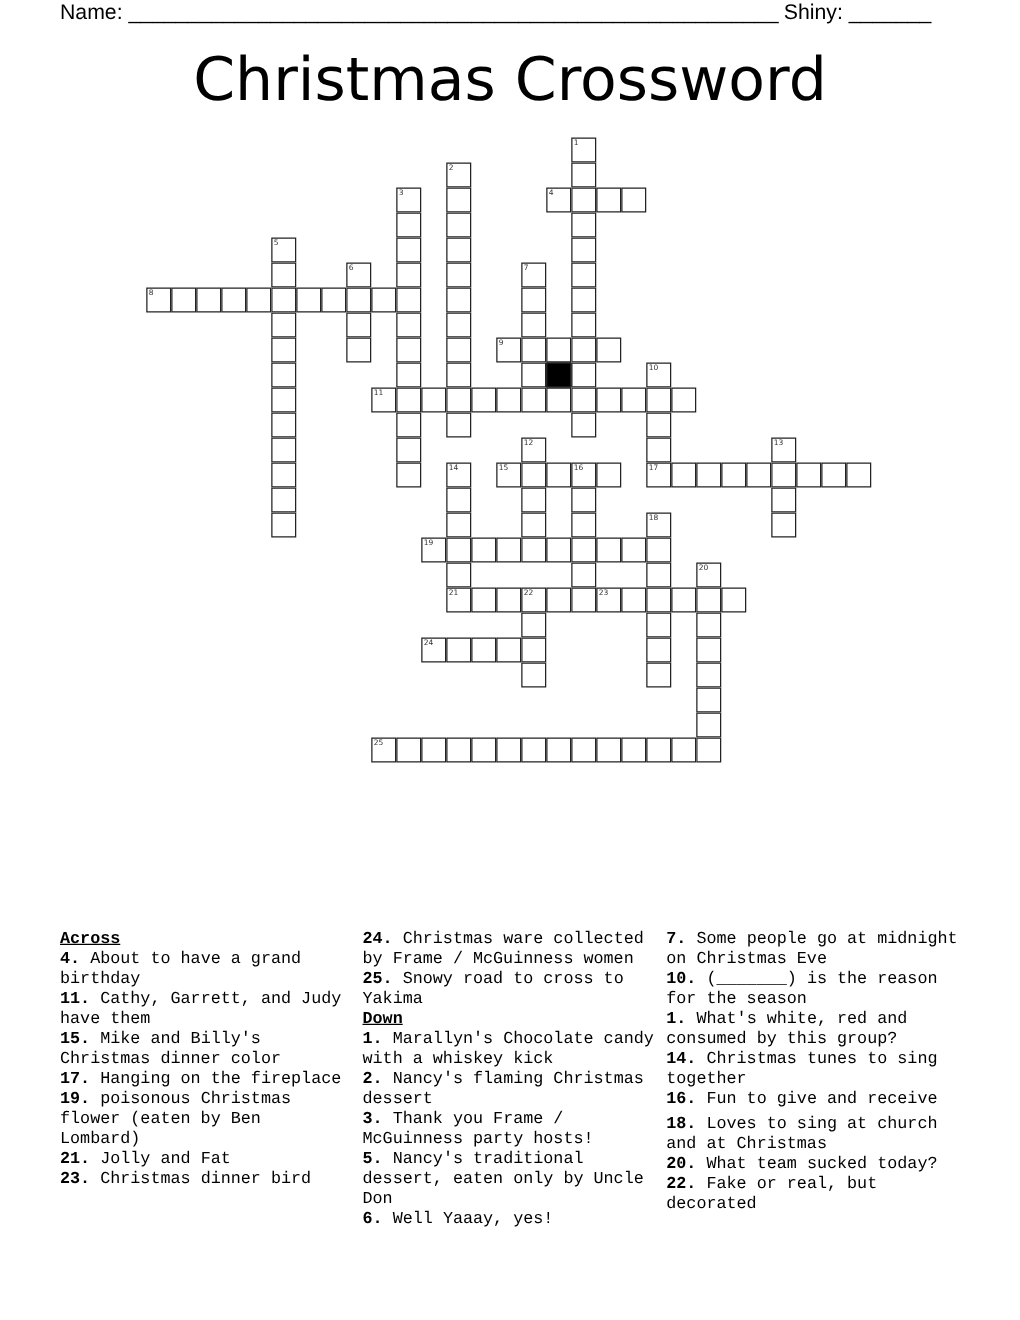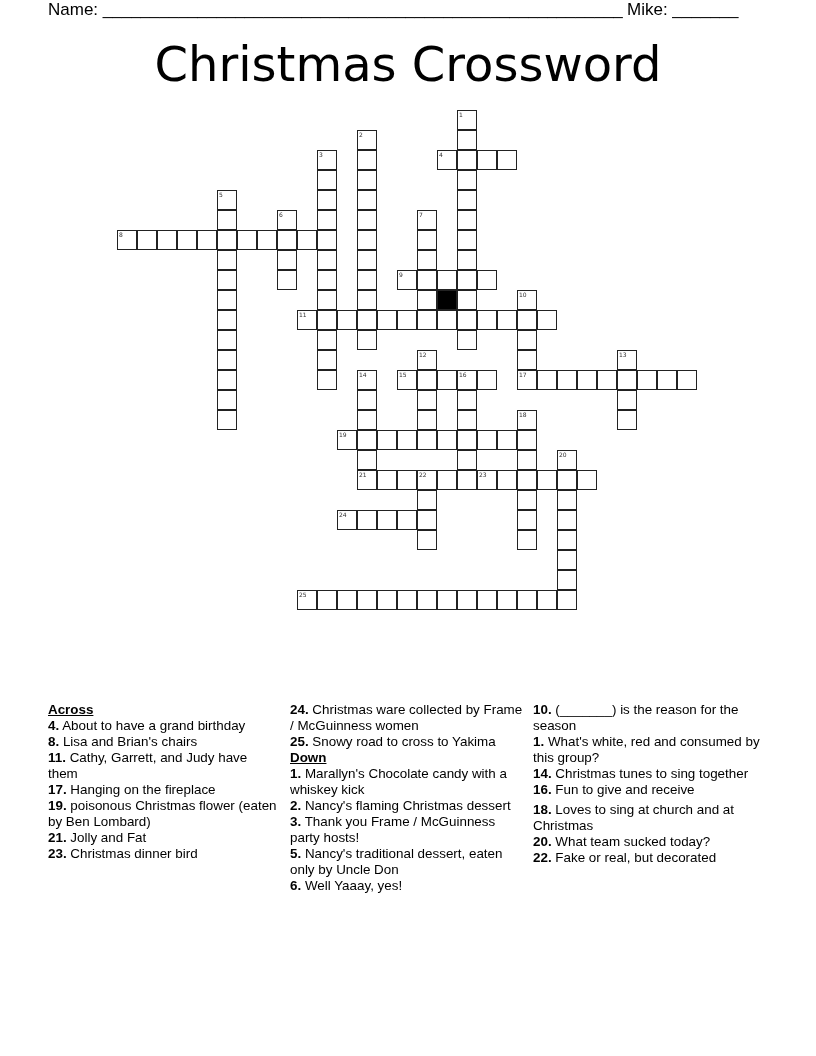--- a/index.html
+++ b/index.html
@@ -4,34 +4,34 @@
 <style>
   html, body { margin: 0; padding: 0; background: #ffffff; }
   body { width: 816px; height: 1056px; position: relative; overflow: hidden; font-family: "DejaVu Sans", sans-serif; color: #000; }
   .header-line { position: absolute; top: 0; left: 48px; font-family: "Liberation Sans", sans-serif; font-size: 17px; line-height: 20px; white-space: pre; }
   .date-line { position: absolute; top: 0; left: 627px; font-family: "Liberation Sans", sans-serif; font-size: 17px; line-height: 20px; white-space: pre; }
   .title { position: absolute; top: 34px; left: 0; width: 816px; text-align: center; font-family: "DejaVu Sans", sans-serif; font-size: 48px; line-height: 60px; letter-spacing: 0px; }
   .grid { position: absolute; left: 0; top: 0; width: 816px; height: 640px; }
   .cell { position: absolute; width: 20px; height: 20px; box-sizing: border-box; border: 1.5px solid #222; background: #fff; }
   .cell.black { background: #000; }
   .cell-num { position: absolute; left: 1px; top: 0px; font-size: 6px; line-height: 7px; font-family: "DejaVu Sans", sans-serif; color: #333; }
-  .clues { position: absolute; top: 702px; font-family: Liberation Sans, sans-serif; font-size: 13.4px; line-height: 16px; }
+  .clues { position: absolute; top: 744px; font-family: Liberation Mono, monospace; font-size: 13.4px; line-height: 16px; }
   .col1 { left: 48px; width: 230px; }
   .col2 { left: 290px; width: 235px; }
   .col3 { left: 533px; width: 240px; }
   .section-head { font-weight: bold; text-decoration: underline; display: block; margin-top: 0px; }
   .clue { display: block; margin-bottom: 0px; }
   .clue-num { font-weight: bold; }
   .gap { height: 4px; }
 </style>
 </head>
 <body>
 
 <div class="header-line">Name: _______________________________________________________</div>
-<div class="date-line">Mike: _______</div>
+<div class="date-line">Shiny: _______</div>
 <div class="title">Christmas Crossword</div>
 
 <div class="grid" id="grid">
     <div class="cell" style="left: 457px; top: 110px;">
       <span class="cell-num">1</span>
     </div>
     <div class="cell" style="left: 457px; top: 130px;"></div>
     <div class="cell" style="left: 457px; top: 150px;"></div>
     <div class="cell" style="left: 457px; top: 170px;"></div>
     <div class="cell" style="left: 457px; top: 190px;"></div>
@@ -241,40 +241,41 @@
     <div class="cell" style="left: 477px; top: 590px;"></div>
     <div class="cell" style="left: 497px; top: 590px;"></div>
     <div class="cell" style="left: 517px; top: 590px;"></div>
     <div class="cell" style="left: 537px; top: 590px;"></div>
     <div class="cell black" style="left: 437px; top: 290px;"></div>
   </div>
 
 <div class="clues col1">
   <span class="section-head">Across</span>
   <span class="clue"><span class="clue-num">4.</span> <span>About to have a grand birthday</span></span>
-  <span class="clue"><span class="clue-num">8.</span> <span>Lisa and Brian's chairs</span></span>
   <span class="clue"><span class="clue-num">11.</span> <span>Cathy, Garrett, and Judy have them</span></span>
+  <span class="clue"><span class="clue-num">15.</span> <span>Mike and Billy's Christmas dinner color</span></span>
   <span class="clue"><span class="clue-num">17.</span> <span>Hanging on the fireplace</span></span>
   <span class="clue"><span class="clue-num">19.</span> <span>poisonous Christmas flower (eaten by Ben Lombard)</span></span>
   <span class="clue"><span class="clue-num">21.</span> <span>Jolly and Fat</span></span>
   <span class="clue"><span class="clue-num">23.</span> <span>Christmas dinner bird</span></span>
 </div>
 
 <div class="clues col2">
   <span class="clue"><span class="clue-num">24.</span> <span>Christmas ware collected by Frame / McGuinness women</span></span>
   <span class="clue"><span class="clue-num">25.</span> <span>Snowy road to cross to Yakima</span></span>
   <span class="section-head">Down</span>
   <span class="clue"><span class="clue-num">1.</span> <span>Marallyn's Chocolate candy with a whiskey kick</span></span>
   <span class="clue"><span class="clue-num">2.</span> <span>Nancy's flaming Christmas dessert</span></span>
   <span class="clue"><span class="clue-num">3.</span> <span>Thank you Frame / McGuinness party hosts!</span></span>
   <span class="clue"><span class="clue-num">5.</span> <span>Nancy's traditional dessert, eaten only by Uncle Don</span></span>
   <span class="clue"><span class="clue-num">6.</span> <span>Well Yaaay, yes!</span></span>
 </div>
 
 <div class="clues col3">
+  <span class="clue"><span class="clue-num">7.</span> <span>Some people go at midnight on Christmas Eve</span></span>
   <span class="clue"><span class="clue-num">10.</span> <span>(_______) is the reason for the season</span></span>
   <span class="clue"><span class="clue-num">1.</span> <span>What's white, red and consumed by this group?</span></span>
   <span class="clue"><span class="clue-num">14.</span> <span>Christmas tunes to sing together</span></span>
   <span class="clue"><span class="clue-num">16.</span> <span>Fun to give and receive</span></span>
   <div class="gap"></div>
   <span class="clue"><span class="clue-num">18.</span> <span>Loves to sing at church and at Christmas</span></span>
   <span class="clue"><span class="clue-num">20.</span> <span>What team sucked today?</span></span>
   <span class="clue"><span class="clue-num">22.</span> <span>Fake or real, but decorated</span></span>
 </div>
 

